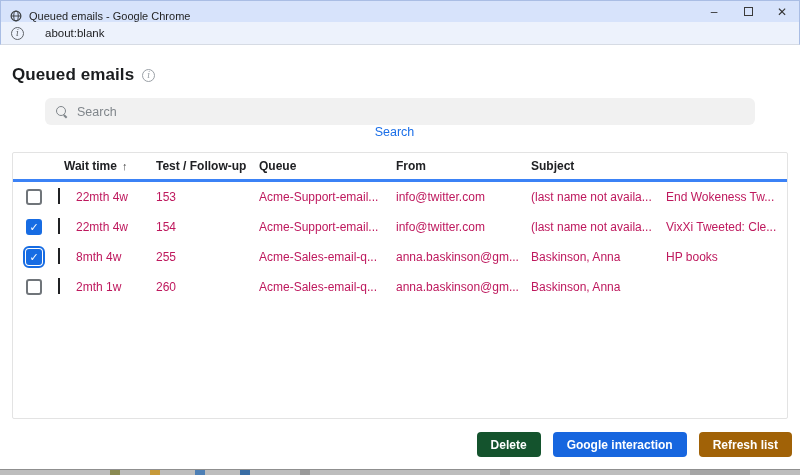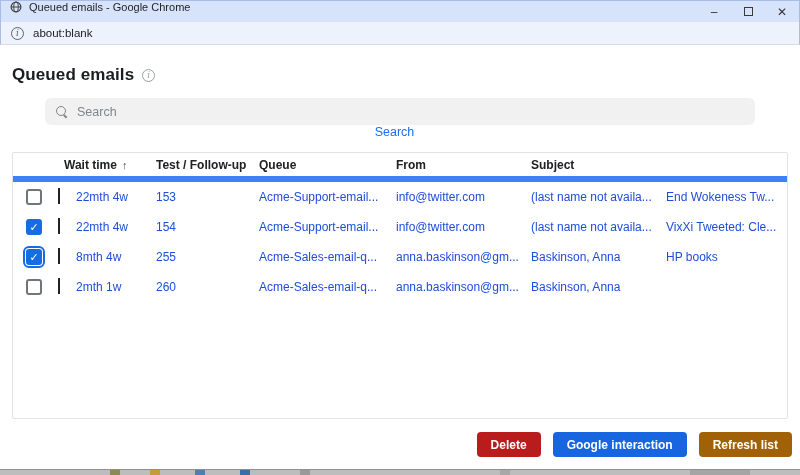--- a/index.html
+++ b/index.html
@@ -1,37 +1,37 @@
 <!DOCTYPE html>
 <html><head>
 <meta charset="utf-8">
 <style>
   * { margin:0; padding:0; box-sizing:border-box; }
   html,body { width:800px; height:475px; overflow:hidden; background:#fff;
               font-family:"Liberation Sans","DejaVu Sans",sans-serif; }
   .window { position:relative; width:800px; height:475px; background:#fff; }
 
   
-  .titlebar { height:22px; background:#d7e3fb; display:flex; align-items:flex-start;
+  .titlebar { height:22px; background:#d7e3fb; display:flex; align-items:flex-end;
               border:1px solid #a9bde4; border-bottom:none; }
   .titlebar .globe { width:12px; height:12px; margin-left:9px; flex:0 0 auto; }
   .titlebar .title { font-size:11px; color:#1f1f1f; margin-left:7px; flex:1 1 auto;
                      white-space:nowrap; overflow:hidden; }
   .win-controls { display:flex; align-items:center; height:100%; }
   .win-btn { width:34px; height:100%; display:flex; align-items:center; justify-content:center;
              font-size:12px; color:#333; cursor:default; }
   .max-glyph { width:9px; height:9px; border:1px solid #3a3a3a; display:inline-block; }
 
   
   .addressbar { height:23px; background:#edf2fc; display:flex; align-items:center;
                 border-bottom:1px solid #d6dbe4; border-left:1px solid #a9bde4; border-right:1px solid #a9bde4; }
   .info-circle { width:13px; height:13px; border:1px solid #5f6368; border-radius:50%;
                  color:#5f6368; font-size:9px; line-height:11px; text-align:center;
                  margin-left:10px; flex:0 0 auto; font-family:"DejaVu Serif",serif; font-style:italic; }
-  .url { font-size:11.5px; color:#202124; margin-left:9px;text-align:center; }
+  .url { font-size:11.5px; color:#202124; margin-left:21px;text-align:center; }
 
   
   .page { padding:20px 12px 0 12px; }
   .page-head { display:flex; align-items:center; gap:8px; }
   h1 { font-size:17px; font-weight:700; color:#1b1d1f; letter-spacing:0.1px; }
   .info-icon { width:13px; height:13px; border:1px solid #9aa0a6; border-radius:50%;
                color:#9aa0a6; font-size:9px; line-height:11px; text-align:center;
                font-family:"DejaVu Serif",serif; font-style:italic; }
 
   .search-row { display:flex; align-items:center; margin-top:13px;flex-direction:column; }
@@ -46,42 +46,42 @@
                       color:#202124; margin-left:9px; width:600px;
                       font-family:"Liberation Sans","DejaVu Sans",sans-serif; }
   .search-box input::placeholder { color:#80868b; }
   .search-link { flex:1 1 auto; text-align:right; padding-right:11px; font-size:12.5px;
                  color:#1b6fe8; cursor:pointer; }
 
   
   .table { margin-top:13px; width:776px; height:267px; border:1px solid #e3e3e3; border-radius:2px;
            background:#fff; overflow:hidden; }
   .thead { display:grid; grid-template-columns:51px 92px 103px 137px 135px 135px 1fr;
-           height:29px; align-items:center; border-bottom:6px solid #3b82f6;
+           height:29px; align-items:center; border-bottom:3px solid #3b82f6;
            font-size:12px; font-weight:700; color:#202124; }
   .trow { display:grid; grid-template-columns:41px 22px 80px 103px 137px 135px 135px 1fr;
-          height:30px; align-items:center; font-size:12px; color:#1d4ed8; }
+          height:30px; align-items:center; font-size:12px; color:#be185d; }
   .cell { white-space:nowrap; overflow:hidden; padding-right:8px; }
   .sort-arrow { font-weight:400; font-size:11px; color:#444; margin-left:5px; }
 
   .cb-wrap { padding-left:13px; display:flex; align-items:center; }
   .checkbox { width:16px; height:16px; border:2px solid #70757a; border-radius:3px; background:#fff;
               display:flex; align-items:center; justify-content:center; cursor:pointer; }
   .checkbox.checked { background:#176ce3; border-color:#176ce3; }
   .checkbox.checked::after { content:"✓"; color:#fff; font-size:11px; font-weight:700; line-height:1; }
   .checkbox.focused { outline:2px solid #176ce3; outline-offset:1px; }
 
   .chev { width:7px; height:7px; border-top:2px solid #202124; border-right:2px solid #202124;
           transform:rotate(45deg); margin-left:4px; cursor:pointer; }
 
   
   .actions { position:absolute; top:432px; right:8px; display:flex; gap:12px; }
   .btn { height:25px; border:none; border-radius:4px; color:#fff; font-weight:700; font-size:12px;
          padding:0 14px; cursor:pointer; font-family:"Liberation Sans","DejaVu Sans",sans-serif; }
-  .btn-delete { background:#b91c1c; }
+  .btn-delete { background:#14532d; }
   .btn-accept { background:#1766df; }
   .btn-refresh { background:#a16207; }
 
   
   .taskbar-sliver { position:absolute; left:0; bottom:0; width:800px; height:6px;
                     background:#bdbdbd; border-top:1px solid #8f8f8f; overflow:hidden; }
   .speck { position:absolute; bottom:0; height:5px; width:10px; }
 </style>
 </head>
 <body>

